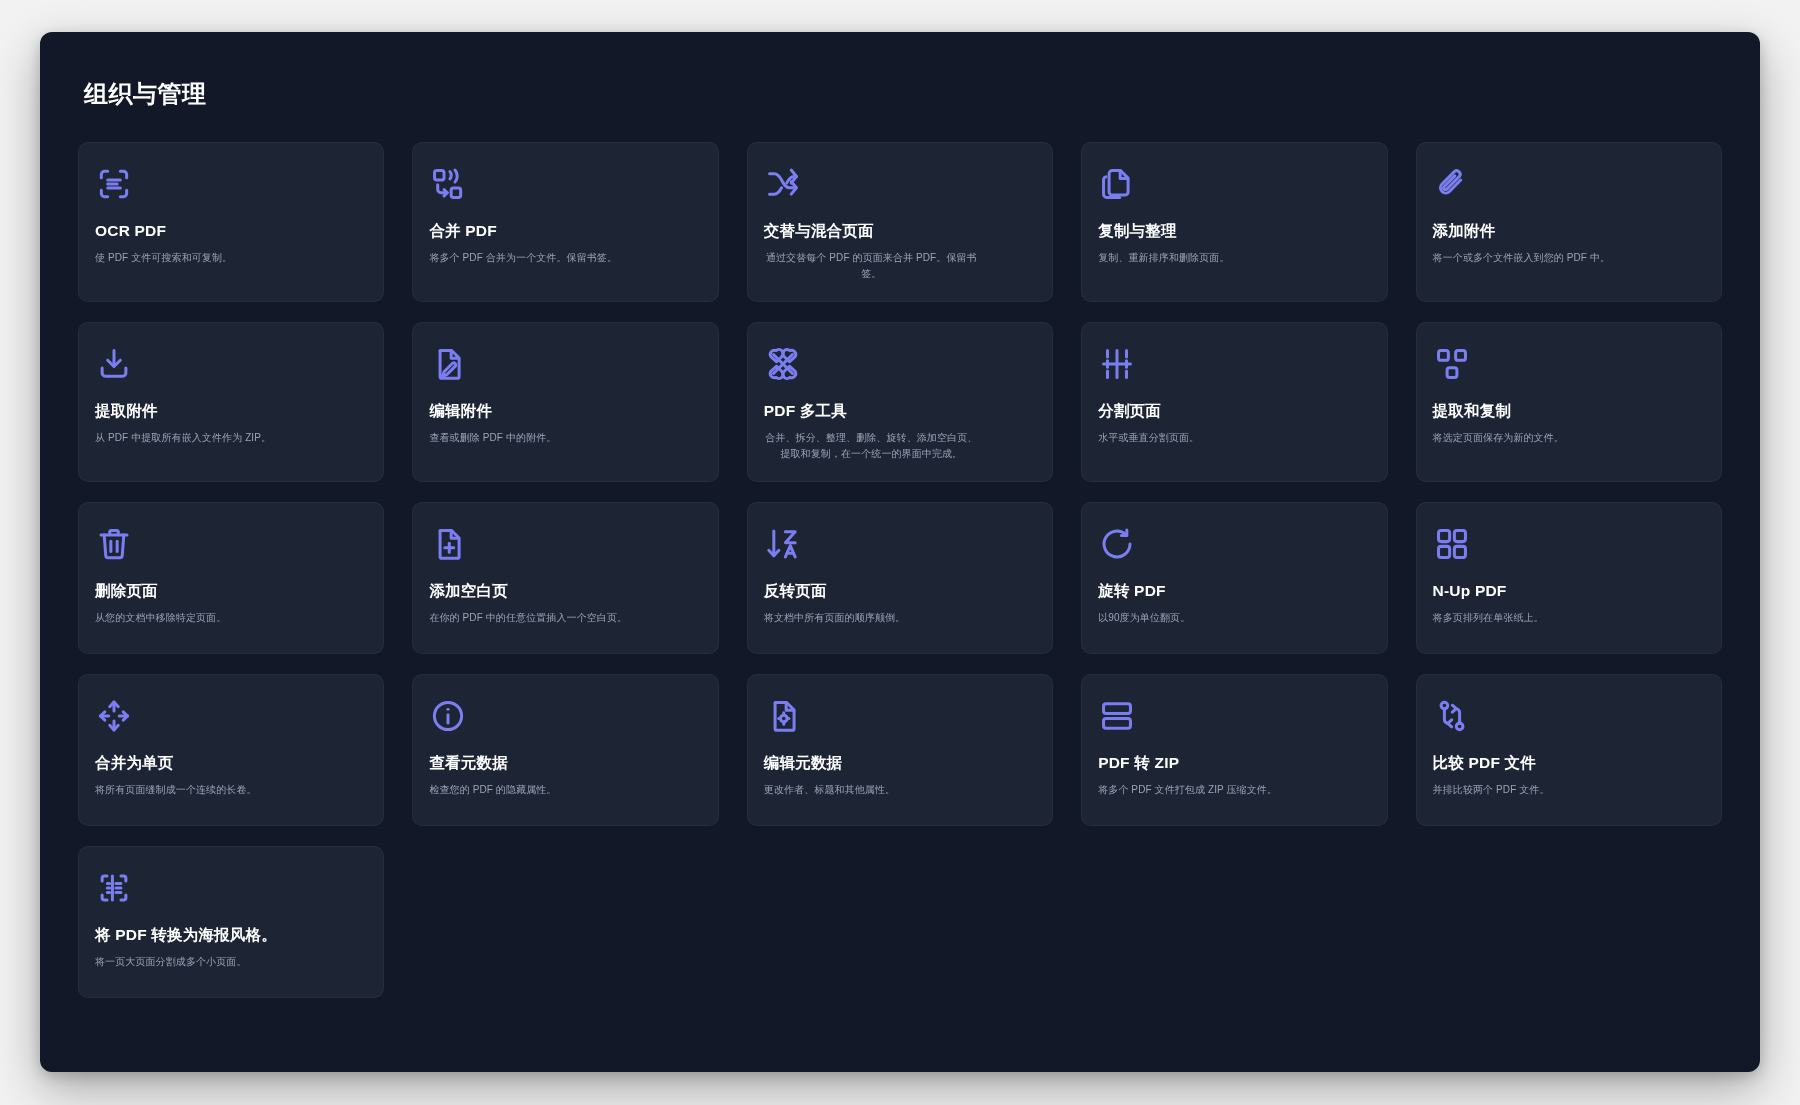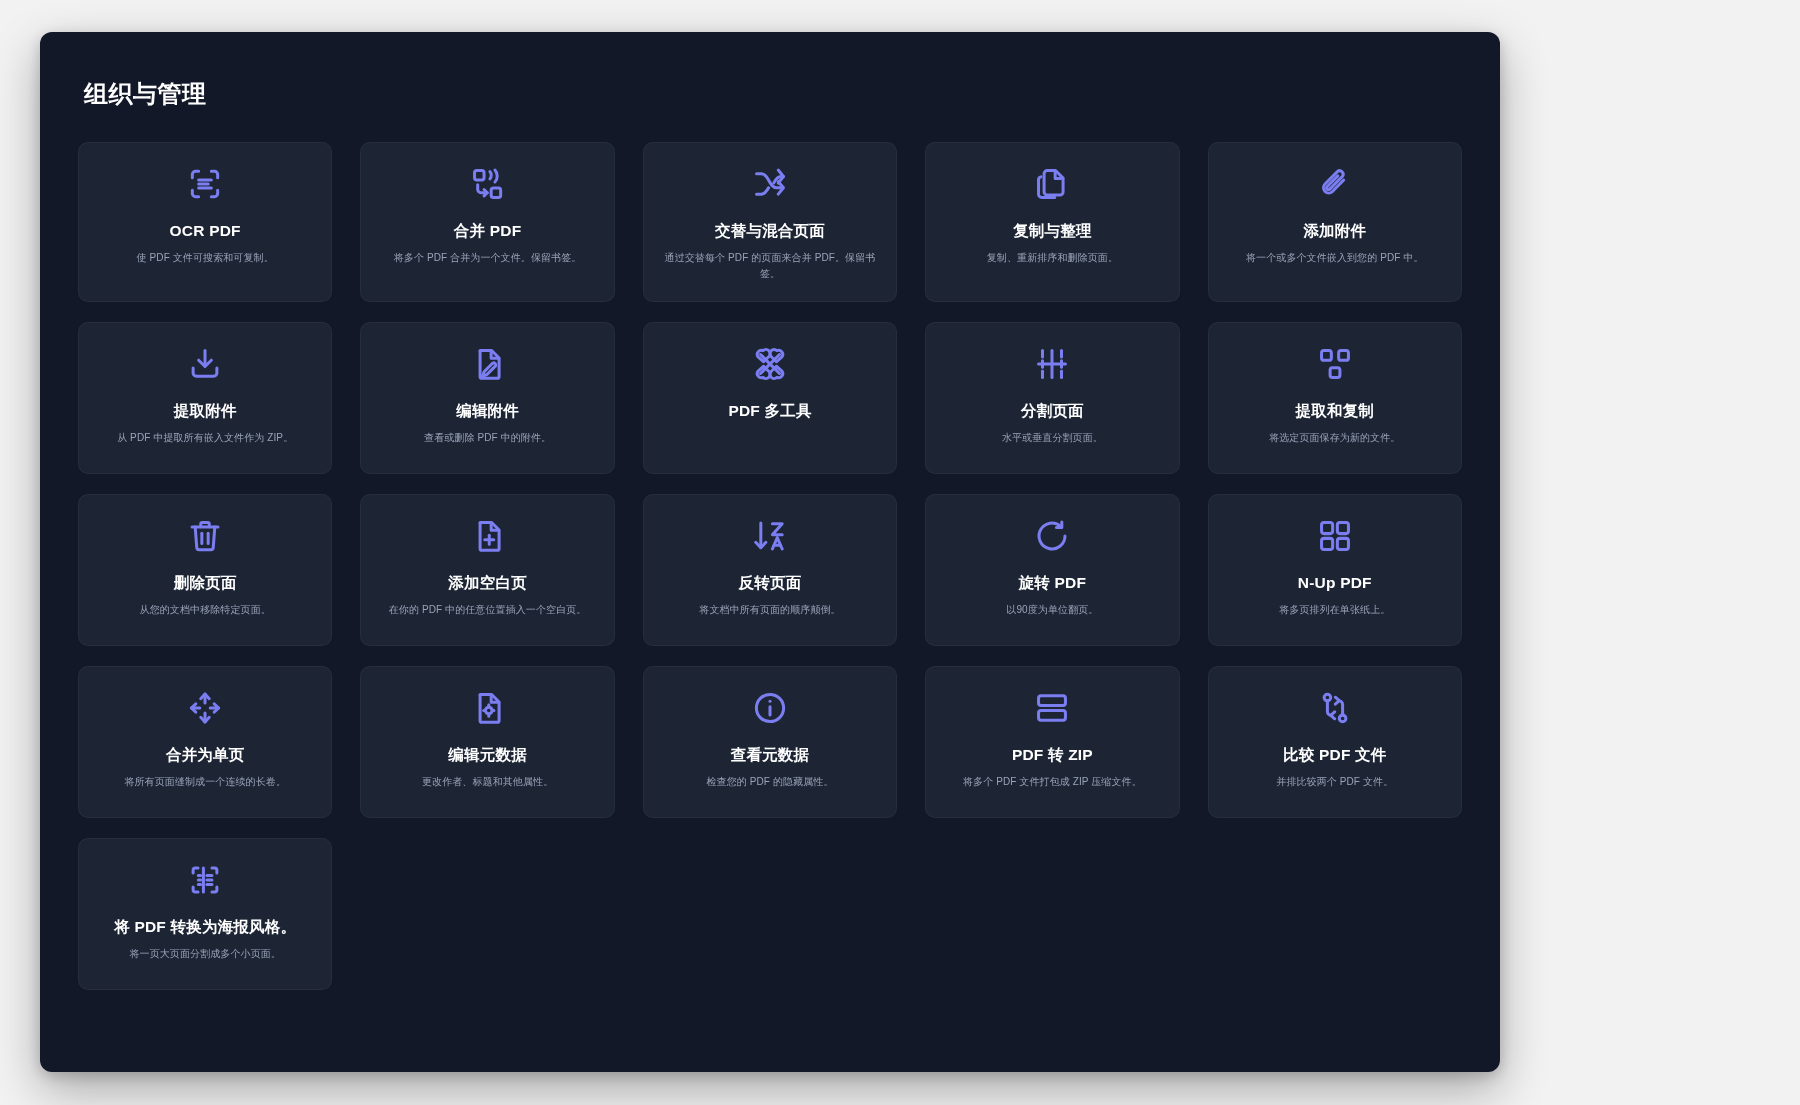--- a/index.html
+++ b/index.html
@@ -9,21 +9,21 @@
     height: 1105px;
     background: #f2f2f2;
     font-family: "Liberation Sans", "DejaVu Sans", sans-serif;
     overflow: hidden;
   }
 
   #app-window {
     position: absolute;
     left: 40px;
     top: 32px;
-    width: 1460px;
+    width: 1720px;
     height: 1040px;
     background: #121827;
     border-radius: 12px;
     box-shadow: 0 18px 48px rgba(0,0,0,0.30), 0 4px 14px rgba(0,0,0,0.18);
     overflow: hidden;
   }
 
   #section {
     position: absolute;
     left: 0; top: 0; right: 0; bottom: 0;
@@ -45,21 +45,21 @@
     align-content: start;
   }
 
   .tool-card {
     background: #1d2535;
     border: 1px solid rgba(255,255,255,0.045);
     border-radius: 10px;
     padding: 22px 16px 20px 16px;
     display: flex;
     flex-direction: column;
-    align-items: center;
+    align-items: flex-start;
     justify-content: flex-start;
     text-align: center;
     min-height: 152px;
     cursor: pointer;
     position: relative;
   }
 
   .card-icon {
     width: 38px;
     height: 38px;
@@ -193,20 +193,21 @@
             <svg viewBox="0 0 24 24">
               <path d="M7.6 3.6a2.6 2.6 0 0 1 3.7 3.7L8 10.6 4.3 7.3a2.6 2.6 0 0 1 3.3-3.7z"></path>
               <path d="M16.4 3.6a2.6 2.6 0 0 0-3.7 3.7L16 10.6l3.7-3.3a2.6 2.6 0 0 0-3.3-3.7z"></path>
               <path d="M7.6 20.4a2.6 2.6 0 0 0 3.7-3.7L8 13.4l-3.7 3.3a2.6 2.6 0 0 0 3.3 3.7z"></path>
               <path d="M16.4 20.4a2.6 2.6 0 0 1-3.7-3.7l3.3-3.3 3.7 3.3a2.6 2.6 0 0 1-3.3 3.7z"></path>
               <path d="M6 6l12 12"></path>
               <path d="M18 6L6 18"></path>
             </svg>
           </span>
           <div class="card-title">PDF 多工具</div>
+          <div class="card-desc">合并、拆分、整理、删除、旋转、添加空白页、提取和复制，在一个统一的界面中完成。</div>
         </div>
         <div class="tool-card">
           <span class="card-icon">
             <svg viewBox="0 0 24 24">
               <path d="M6 3.5v4"></path>
               <path d="M6 10v4"></path>
               <path d="M6 16.5v4"></path>
               <path d="M12 3.5v17"></path>
               <path d="M18 3.5v4"></path>
               <path d="M18 10v4"></path>
@@ -300,42 +301,42 @@
               <path d="M20.6 12h-5.3"></path>
               <path d="M17.8 9.4l2.8 2.6-2.8 2.6"></path>
             </svg>
           </span>
           <div class="card-title">合并为单页</div>
           <div class="card-desc">将所有页面缝制成一个连续的长卷。</div>
         </div>
         <div class="tool-card">
           <span class="card-icon">
             <svg viewBox="0 0 24 24">
+              <circle cx="12" cy="12" r="8.6"></circle>
+              <path d="M12 11.2v5.2"></path>
+              <path d="M12 7.7h.02"></path>
+            </svg>
+          </span>
+          <div class="card-title">查看元数据</div>
+          <div class="card-desc">检查您的 PDF 的隐藏属性。</div>
+        </div>
+        <div class="tool-card">
+          <span class="card-icon">
+            <svg viewBox="0 0 24 24">
               <path d="M7 3.5h7.3L19 8.2V20a1 1 0 0 1-1 1H8a1 1 0 0 1-1-1V4.5a1 1 0 0 1 0-1z"></path>
               <path d="M14 3.6V8.4h4.8"></path>
               <circle cx="12.5" cy="13.6" r="2.1"></circle>
               <path d="M12.5 10v1"></path>
               <path d="M12.5 16.2v1"></path>
               <path d="M9.3 13.6h1"></path>
               <path d="M14.7 13.6h1"></path>
             </svg>
           </span>
           <div class="card-title">编辑元数据</div>
           <div class="card-desc">更改作者、标题和其他属性。</div>
-        </div>
-        <div class="tool-card">
-          <span class="card-icon">
-            <svg viewBox="0 0 24 24">
-              <circle cx="12" cy="12" r="8.6"></circle>
-              <path d="M12 11.2v5.2"></path>
-              <path d="M12 7.7h.02"></path>
-            </svg>
-          </span>
-          <div class="card-title">查看元数据</div>
-          <div class="card-desc">检查您的 PDF 的隐藏属性。</div>
         </div>
         <div class="tool-card">
           <span class="card-icon">
             <svg viewBox="0 0 24 24">
               <rect x="3.5" y="4.2" width="17" height="6.2" rx="1.6"></rect>
               <rect x="3.5" y="13.6" width="17" height="6.2" rx="1.6"></rect>
             </svg>
           </span>
           <div class="card-title">PDF 转 ZIP</div>
           <div class="card-desc">将多个 PDF 文件打包成 ZIP 压缩文件。</div>

